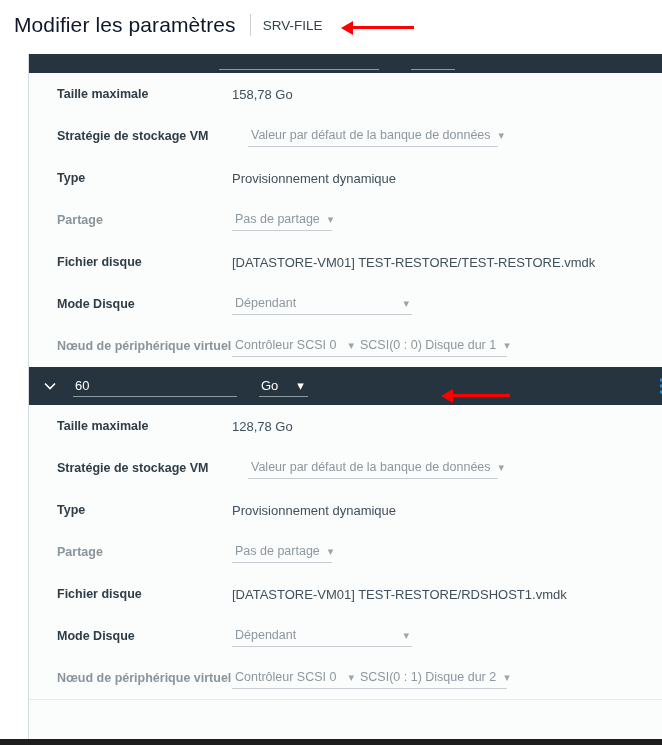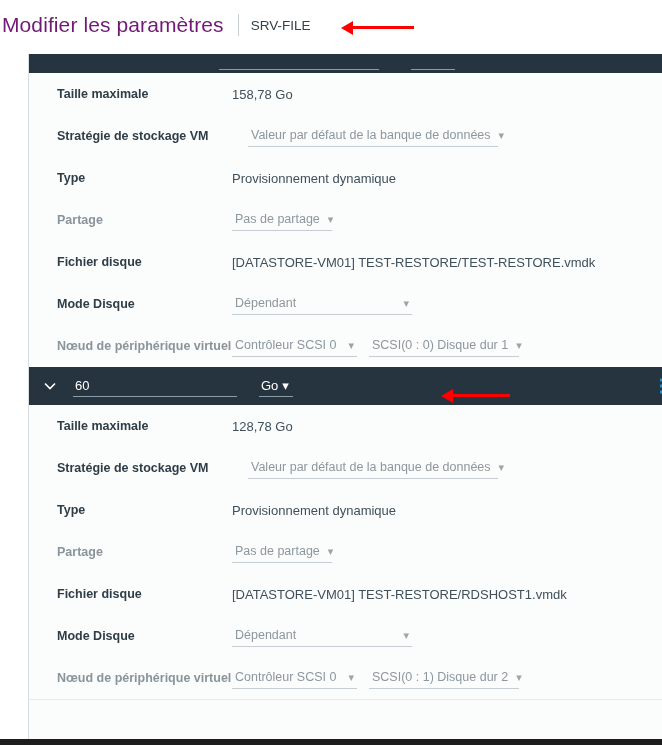--- a/index.html
+++ b/index.html
@@ -9,23 +9,23 @@
     font-family:"Liberation Sans","DejaVu Sans",sans-serif;
     overflow:hidden;
     position:relative;
   }
   
   .page-header{
     position:absolute;left:0;top:0;width:662px;height:50px;
     display:flex;align-items:center;
   }
   .page-title{
-    margin-left:2px;
+    margin-left:14px;
     font-size:21px;
-    color:#701a75;
+    color:#0f172a;
     font-weight:400;
     letter-spacing:.1px;
     white-space:nowrap;
   }
   .title-sep{
     margin:0 12px 0 14px;
     width:1px;height:22px;background:#c9ced2;display:inline-block;
   }
   .vm-name{
     font-size:13.5px;color:#33424c;font-weight:400;white-space:nowrap;
@@ -74,21 +74,21 @@
     border:0;border-bottom:1px solid #8d9ba4;
     background:transparent;color:#ffffff;font-size:13px;
     font-family:"Liberation Sans","DejaVu Sans",sans-serif;
     padding:2px 2px 3px 2px;outline:none;
   }
   .disk-unit{
     margin-left:22px;
     border-bottom:1px solid #8d9ba4;
     color:#ffffff;font-size:13px;
     padding:2px 4px 3px 2px;
-    display:flex;align-items:center;gap:4px;
+    display:flex;align-items:center;gap:19px;
     cursor:pointer;
   }
   .kebab{
     position:absolute;right:7px;top:50%;transform:translateY(-50%);
     display:flex;flex-direction:column;gap:3px;cursor:pointer;
   }
   .kebab i{width:3px;height:3px;background:#1b92d1;display:block;border-radius:0;}
   
   .clip-underline{position:absolute;bottom:3px;height:1px;background:#8d9ba4;}
   .clip-dot{position:absolute;right:2px;bottom:7px;width:4px;height:4px;background:#1b92d1;}
@@ -112,21 +112,21 @@
     font-size:12.5px;color:#8d979e;
     padding:3px 3px 4px 3px;box-sizing:border-box;
     cursor:pointer;background:transparent;
   }
   .ctrl .cv{white-space:nowrap;}
   .ctrl .caret{margin-left:8px;color:#9aa4ab;font-size:11px;line-height:1;}
   .ctrl.policy{width:250px;margin-left:16px;}
   .ctrl.share{width:100px;}
   .ctrl.mode{width:180px;}
   .ctrl.node-ctrl{width:125px;}
-  .ctrl.node-unit{width:150px;margin-left:12px;}
+  .ctrl.node-unit{width:150px;margin-left:0;}
   .row-sep{height:1px;background:#e6eaed;margin:0;}
   .partial-row{
     height:22px;display:flex;align-items:center;padding-left:28px;
     box-sizing:border-box;position:relative;overflow:hidden;
   }
   .partial-row .ghost{
     font-size:12.5px;color:#e2e7ea;white-space:nowrap;
     position:relative;top:-8px;
   }
   .partial-row .ghost .lbl2{font-weight:bold;display:inline-block;width:175px;}

